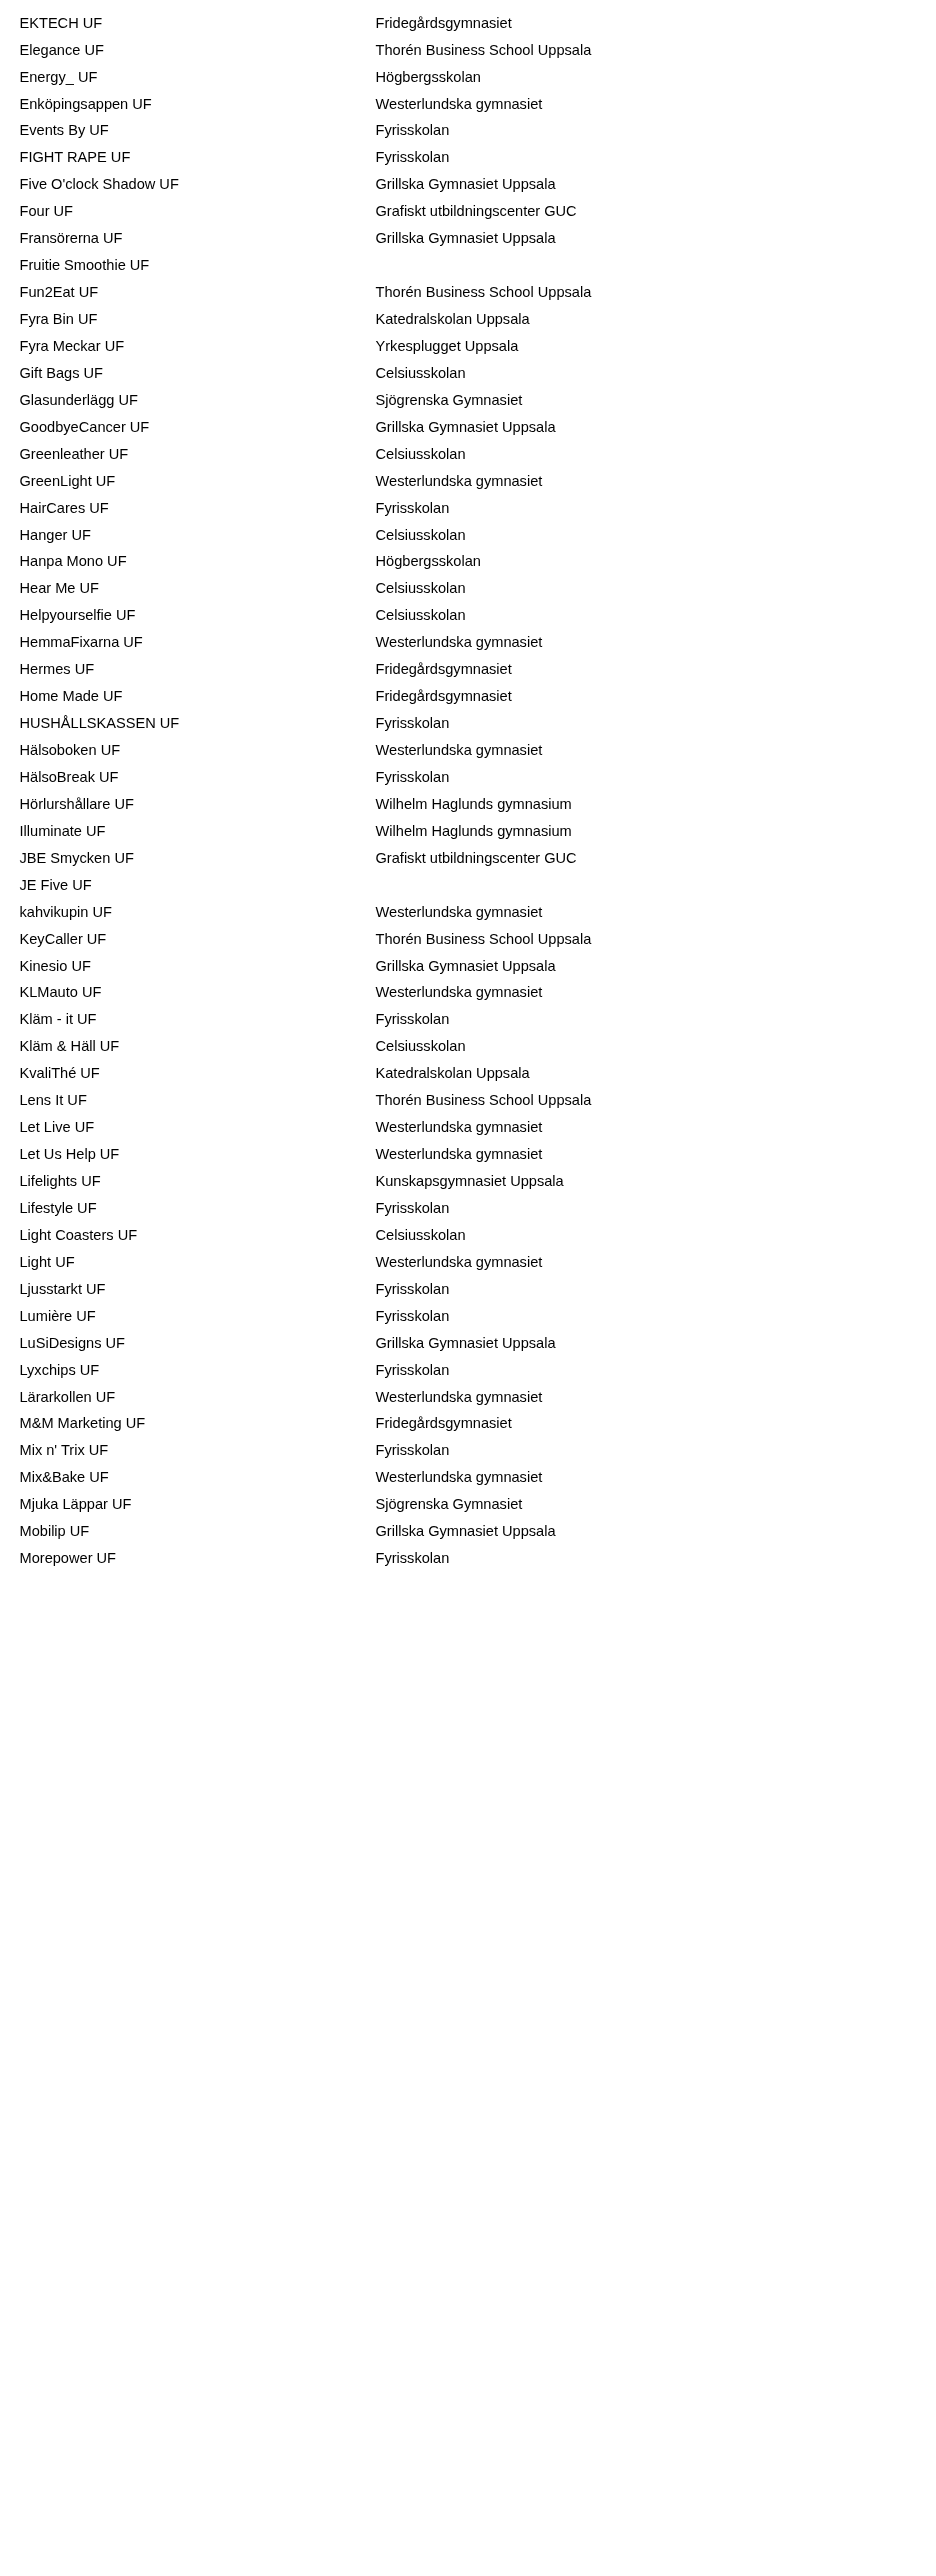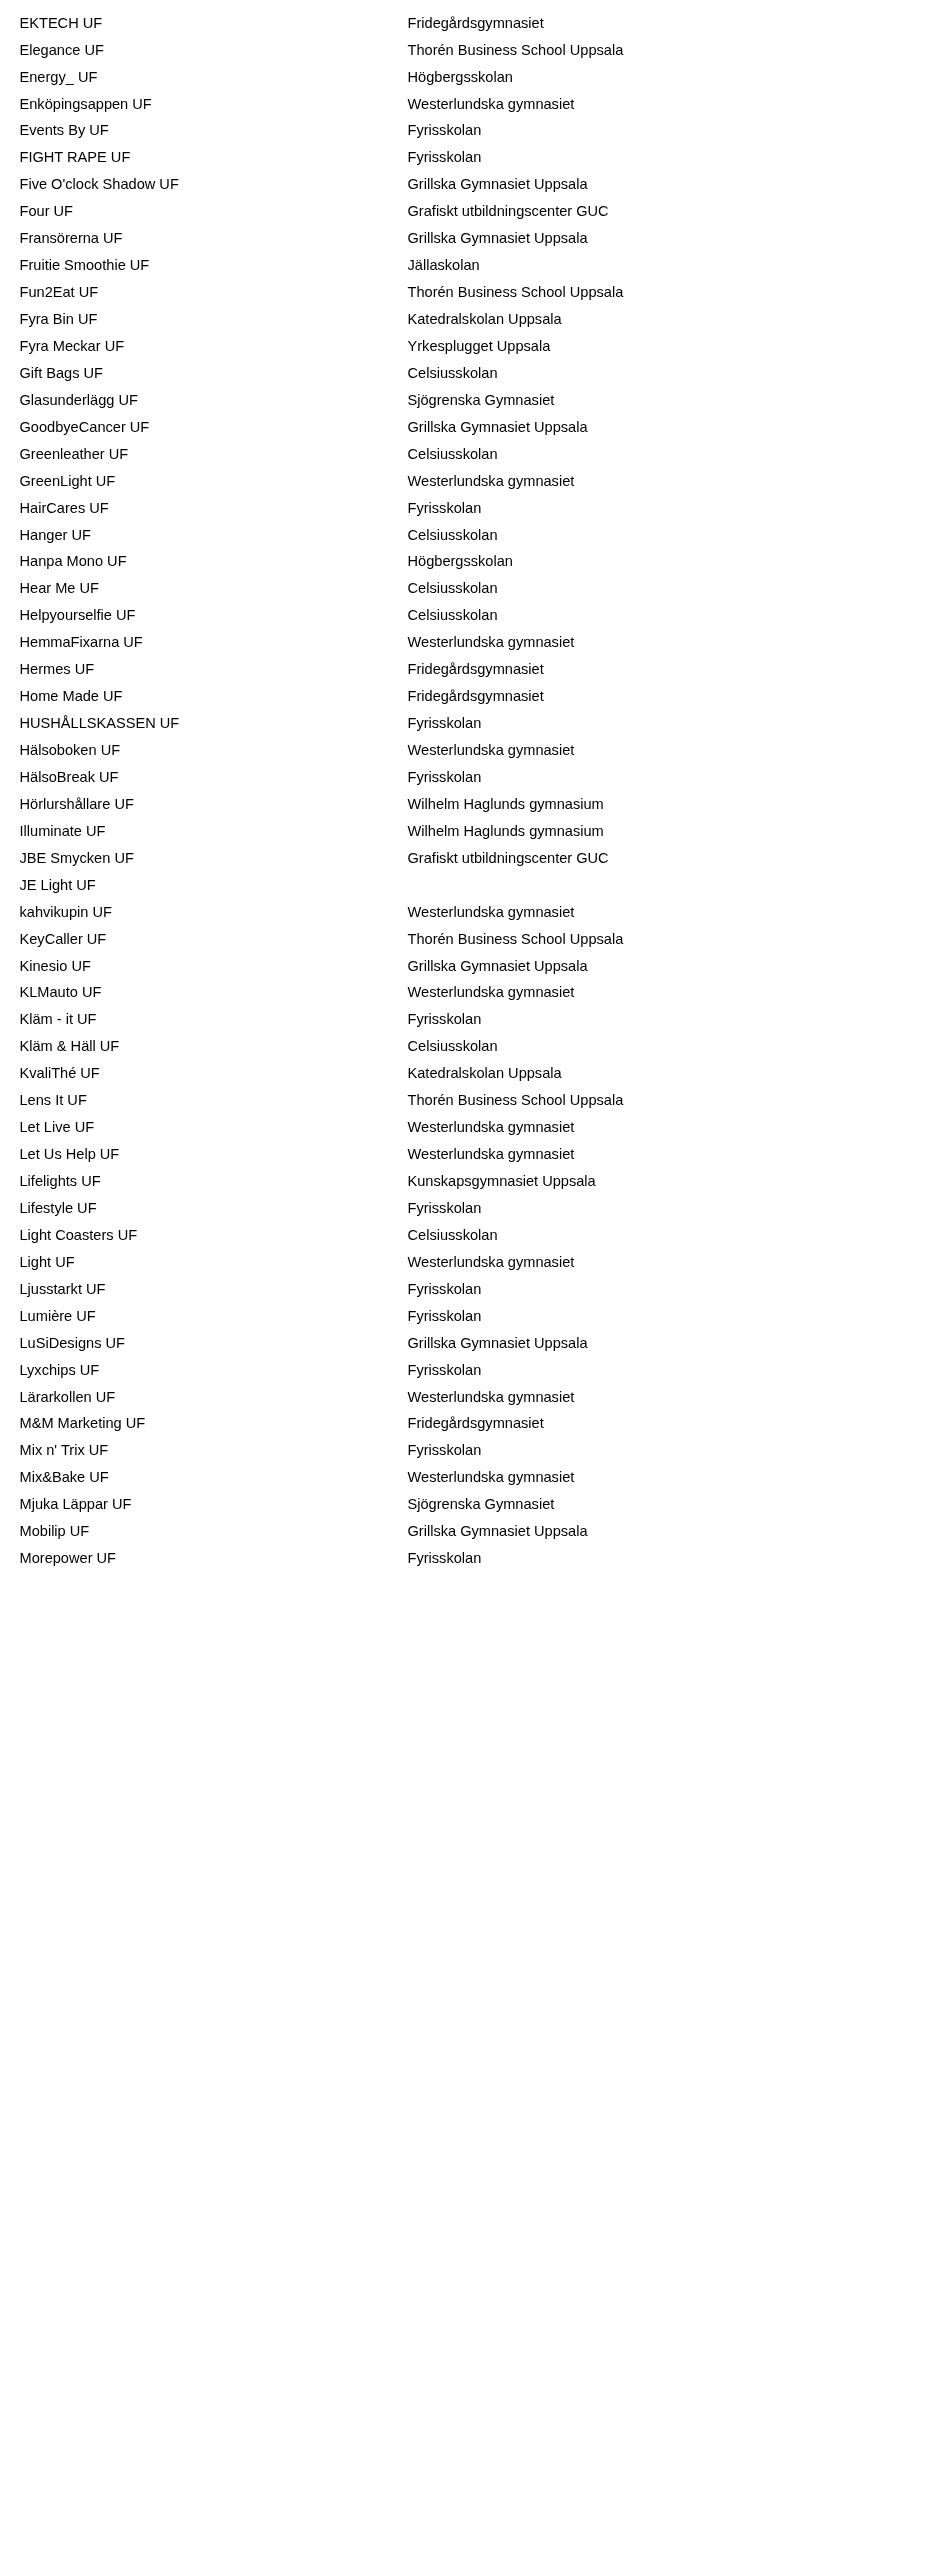--- a/index.html
+++ b/index.html
@@ -19,21 +19,21 @@
       flex-direction: column;
       padding: 9.8px 19.5px;
     }
     .list-row {
       display: flex;
       flex-direction: row;
       padding: 2.9px 0;
       line-height: 1.45;
     }
     .col-left {
-      width: 388px;
+      width: 356px;
       flex-shrink: 0;
       padding-right: 13px;
     }
     .col-right {
       flex: 1;
     }
   </style>
 </head>
 <body>
 
@@ -69,21 +69,20 @@
     <div class="list-row">
       <div class="col-left">Four UF</div>
       <div class="col-right">Grafiskt utbildningscenter GUC</div>
     </div>
     <div class="list-row">
       <div class="col-left">Fransörerna UF</div>
       <div class="col-right">Grillska Gymnasiet Uppsala</div>
     </div>
     <div class="list-row">
       <div class="col-left">Fruitie Smoothie UF</div>
-      <div class="col-right">Jällaskolan</div>
     </div>
     <div class="list-row">
       <div class="col-left">Fun2Eat UF</div>
       <div class="col-right">Thorén Business School Uppsala</div>
     </div>
     <div class="list-row">
       <div class="col-left">Fyra Bin UF</div>
       <div class="col-right">Katedralskolan Uppsala</div>
     </div>
     <div class="list-row">
@@ -160,21 +159,21 @@
     </div>
     <div class="list-row">
       <div class="col-left">Illuminate UF</div>
       <div class="col-right">Wilhelm Haglunds gymnasium</div>
     </div>
     <div class="list-row">
       <div class="col-left">JBE Smycken UF</div>
       <div class="col-right">Grafiskt utbildningscenter GUC</div>
     </div>
     <div class="list-row">
-      <div class="col-left">JE Light UF</div>
+      <div class="col-left">JE Five UF</div>
     </div>
     <div class="list-row">
       <div class="col-left">kahvikupin UF</div>
       <div class="col-right">Westerlundska gymnasiet</div>
     </div>
     <div class="list-row">
       <div class="col-left">KeyCaller UF</div>
       <div class="col-right">Thorén Business School Uppsala</div>
     </div>
     <div class="list-row">

